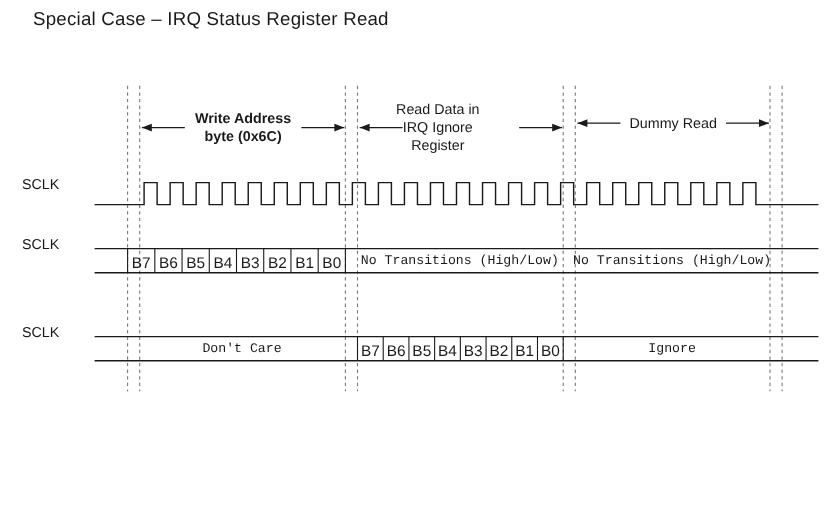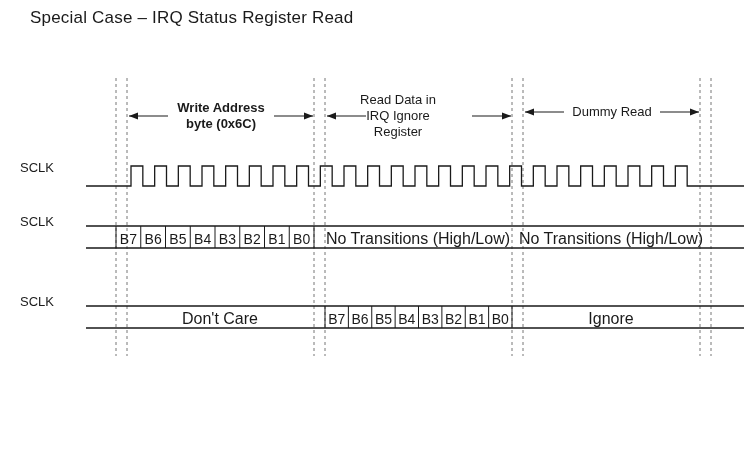--- a/index.html
+++ b/index.html
@@ -10,21 +10,21 @@
   .title { position: absolute; left: 30px; top: 8px; font-size: 17px; letter-spacing: 0.2px; white-space: nowrap; }
   .sig-label { position: absolute; left: 20px; font-size: 13px; }
   .sig-sclk { top: 160px; }
   .sig-mosi { top: 214px; }
   .sig-miso { top: 294px; }
   .sig-ss   { top: 377px; font-style: italic; }
   .sect { position: absolute; text-align: center; font-size: 13px; line-height: 16px; transform: translateX(-50%); white-space: nowrap; }
   .sect1 { left: 221px; top: 100px; font-weight: bold; }
   .sect2 { left: 398px; top: 92px; }
   .sect3 { left: 612px; top: 104px; }
-  .bus-text { position: absolute; font-size: 16px; transform: translateX(-50%); white-space: nowrap; }
+  .bus-text { position: absolute; font-size: 12px; transform: translateX(-50%); white-space: nowrap; font-family: Liberation Mono, monospace; }
   .mosi-s2 { left: 418px; top: 230px; }
   .mosi-s3 { left: 611px; top: 230px; }
   .miso-s1 { left: 220px; top: 310px; }
   .miso-s3 { left: 611px; top: 310px; }
   .bit { position: absolute; font-size: 14px; transform: translateX(-50%); white-space: nowrap; }
 </style>
 </head>
 <body>
 
 <div class="diagram">

